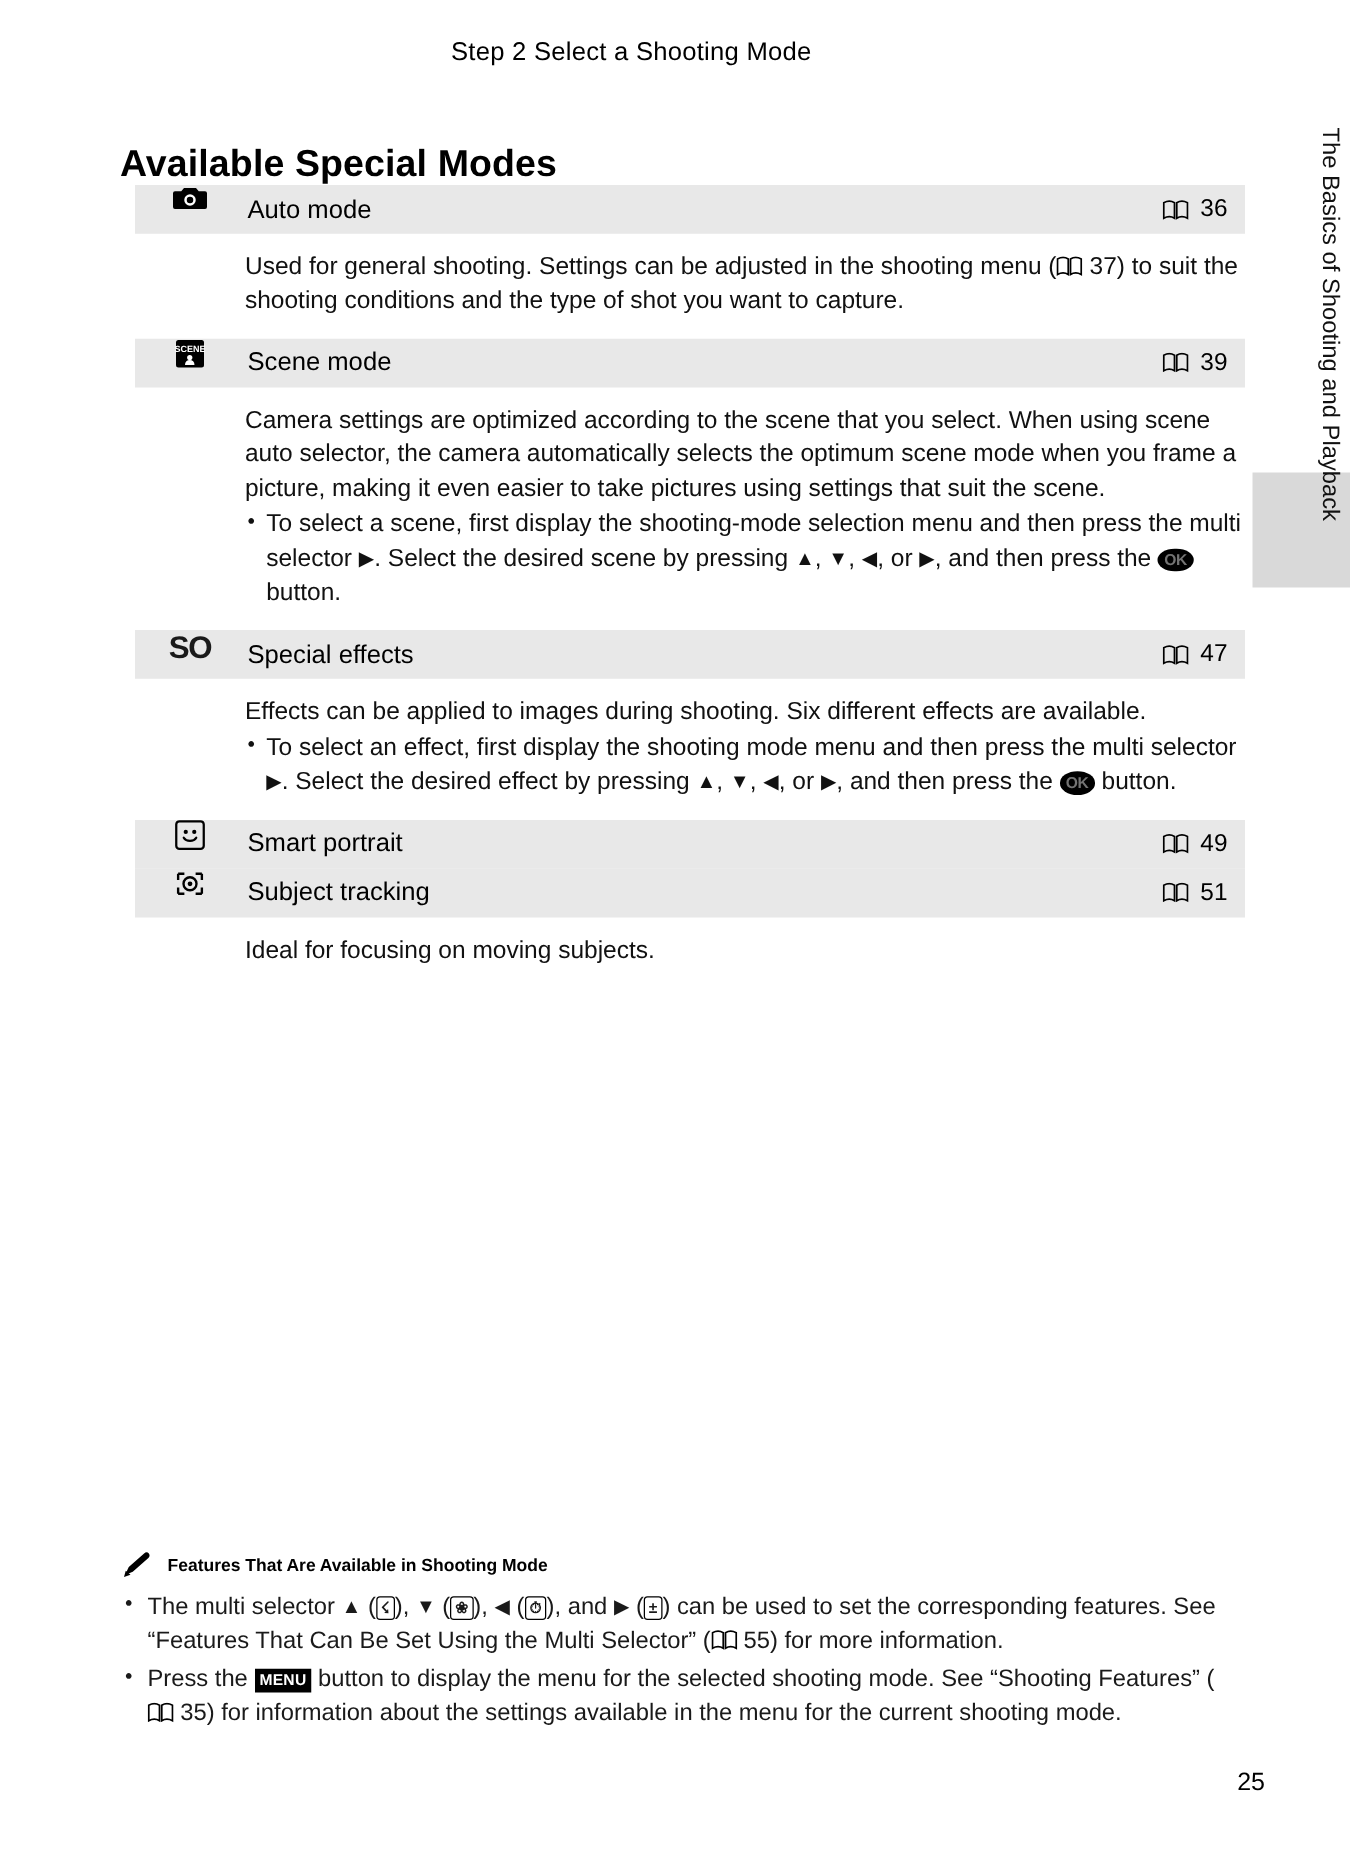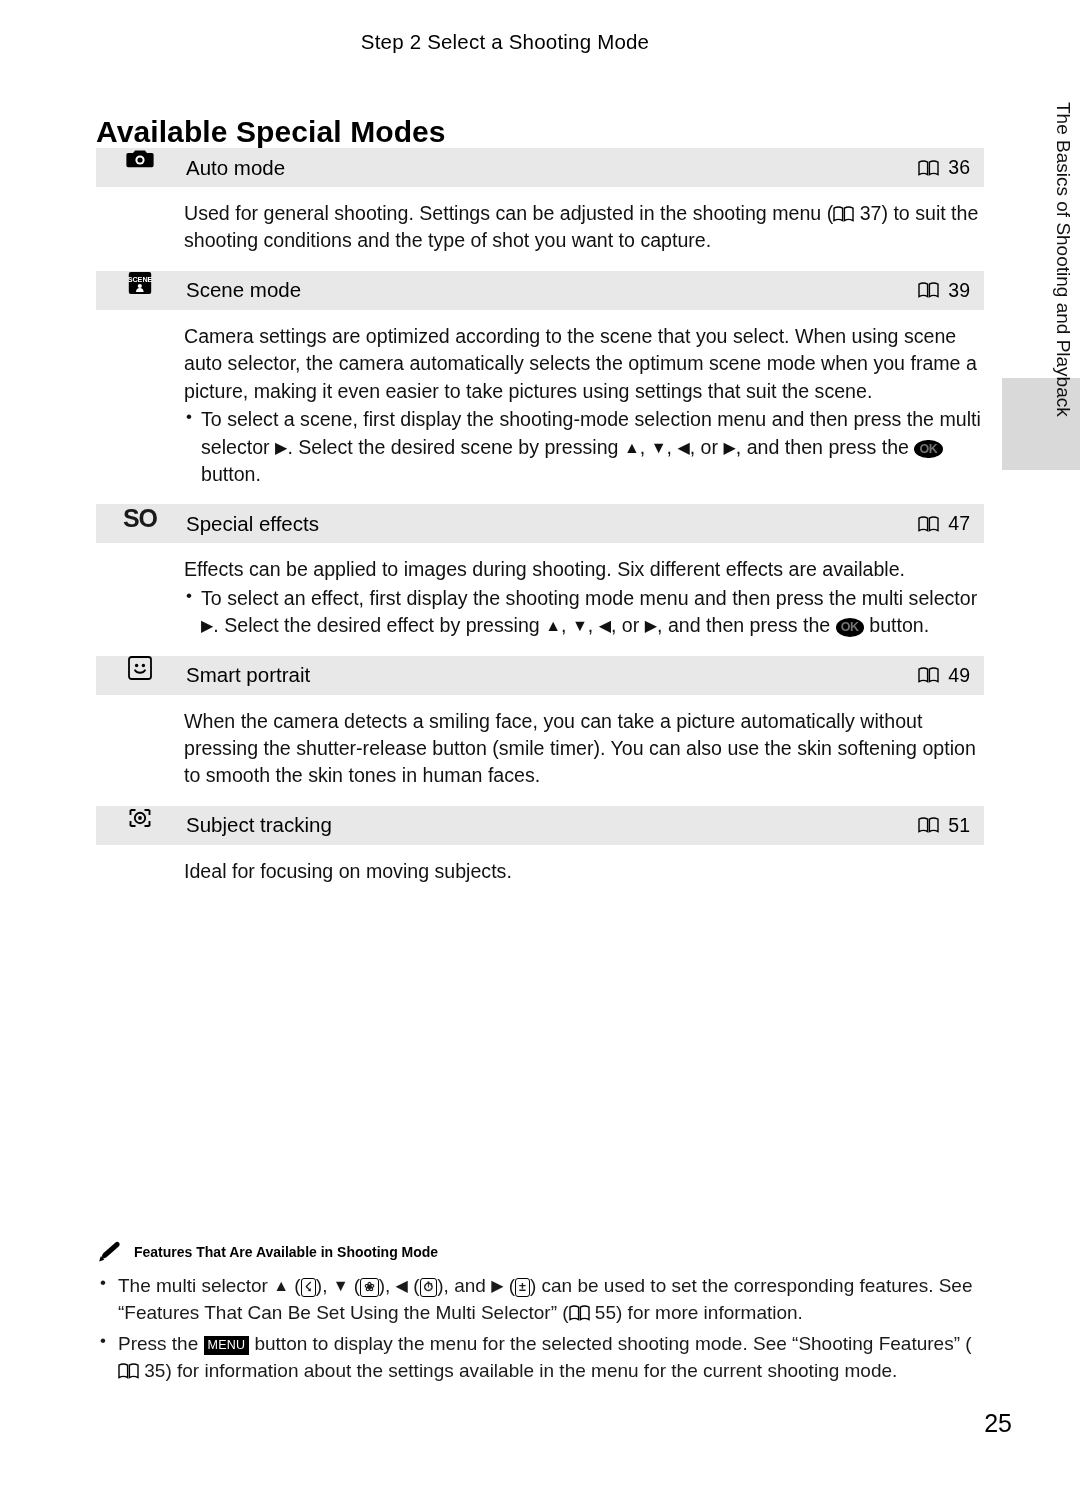--- a/index.html
+++ b/index.html
@@ -58,21 +58,21 @@
     left: 96px; top: 95px;
     font-size: 30px;
     font-weight: bold;
     color: #000;
     letter-spacing: 0.1px;
   }
 
   
   .content {
     position: absolute;
-    left: 96px; top: 148px;
+    left: 108px; top: 148px;
     width: 888px;
   }
 
   .mode-row {
     position: relative;
     background: #e8e8e8;
     height: 39px;
     display: flex;
     align-items: center;
     margin-bottom: 0;
@@ -153,21 +153,21 @@
     padding: 3px 5px 3px 5px;
     line-height: 1;
     vertical-align: 1px;
     letter-spacing: -0.3px;
   }
   .menubtn {
     display: inline-block;
     background: #000;
     color: #fff;
     font-size: 12.5px;
-    font-weight: normal;
+    font-weight: bold;
     padding: 3px 4px;
     line-height: 1;
     vertical-align: 1px;
     letter-spacing: 0.2px;
   }
   .arr { font-size: 16px; vertical-align: 1px; }
 
   
   .notes {
     position: absolute;
@@ -198,21 +198,21 @@
   .notes-list li::before {
     content: "\2022";
     position: absolute;
     left: 4px; top: -2px;
     font-size: 17px;
   }
 
   .pagenum {
     position: absolute;
     right: 68px; bottom: 48px;
-    font-size: 25px;
+    font-size: 20px;
     color: #000;
   }
 
   .icon-svg { display: block; }
 </style>
 </head>
 <body>
 
 <div class="page">
 
@@ -314,23 +314,20 @@
       <div class="mode-label">Smart portrait</div>
       <div class="mode-ref">
         <span class="bookicon">
           <svg width="21" height="16" viewBox="0 0 21 16">
             <path d="M1 2.2 C4 0.6 7.3 0.8 9.6 2.2 V14.6 C7.3 13.2 4 13 1 14.6 Z" fill="none" stroke="#000" stroke-width="1.4"></path>
             <path d="M20 2.2 C17 0.6 13.7 0.8 11.4 2.2 V14.6 C13.7 13.2 17 13 20 14.6 Z" fill="none" stroke="#000" stroke-width="1.4"></path>
           </svg>
         </span>
         <span>49</span>
       </div>
-    </div>
-    <div class="body-block">
-      <p>When the camera detects a smiling face, you can take a picture automatically without pressing the shutter-release button (smile timer). You can also use the skin softening option to smooth the skin tones in human faces.</p>
     </div>
 
     <div class="mode-row">
       <div class="mode-icon-cell">
         <svg class="icon-svg" width="24" height="24" viewBox="0 0 24 24">
           <circle cx="12" cy="12" r="5.2" fill="none" stroke="#000" stroke-width="1.9"></circle>
           <circle cx="12" cy="12" r="1.9" fill="#000"></circle>
           <path d="M2.5 4 h5 M2.5 4 v5 M21.5 4 h-5 M21.5 4 v5 M2.5 20 h5 M2.5 20 v-5 M21.5 20 h-5 M21.5 20 v-5" stroke="#000" stroke-width="1.9" fill="none"></path>
         </svg>
       </div>

